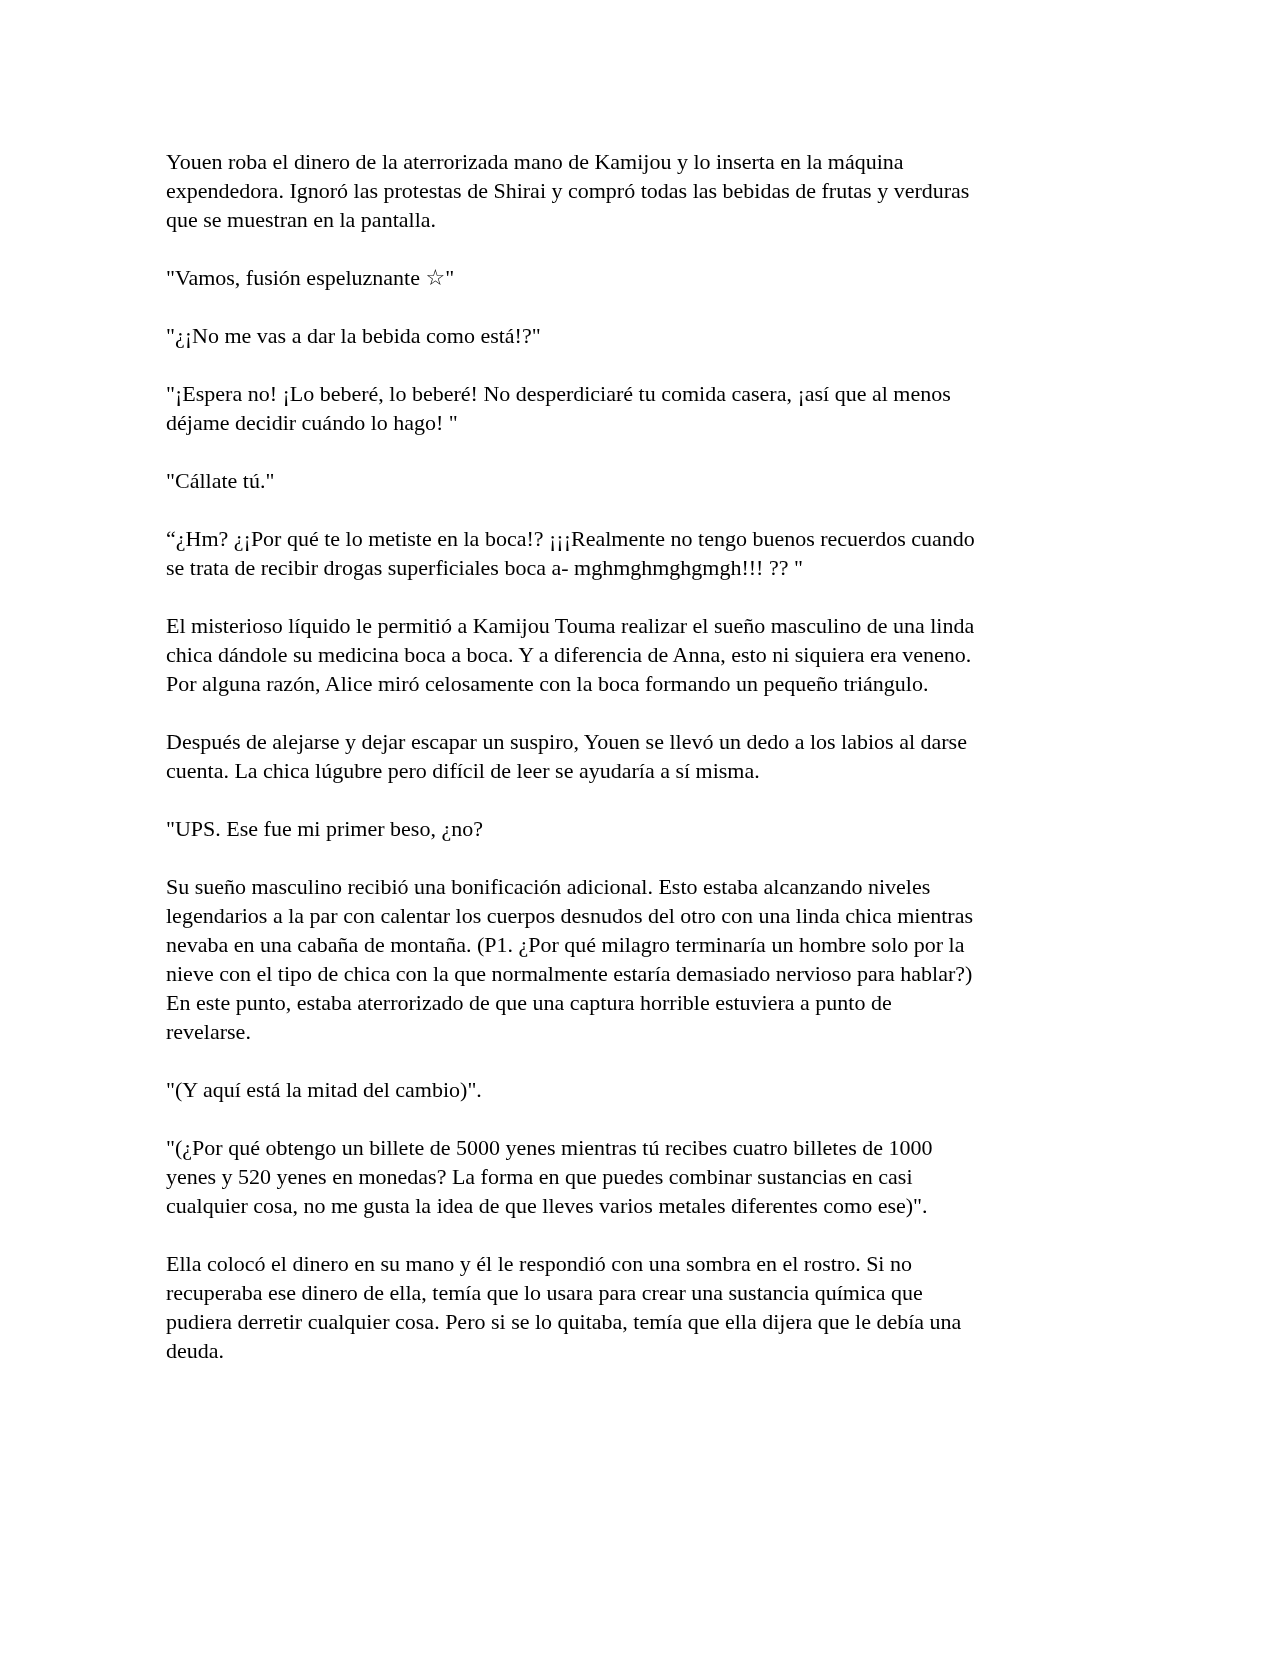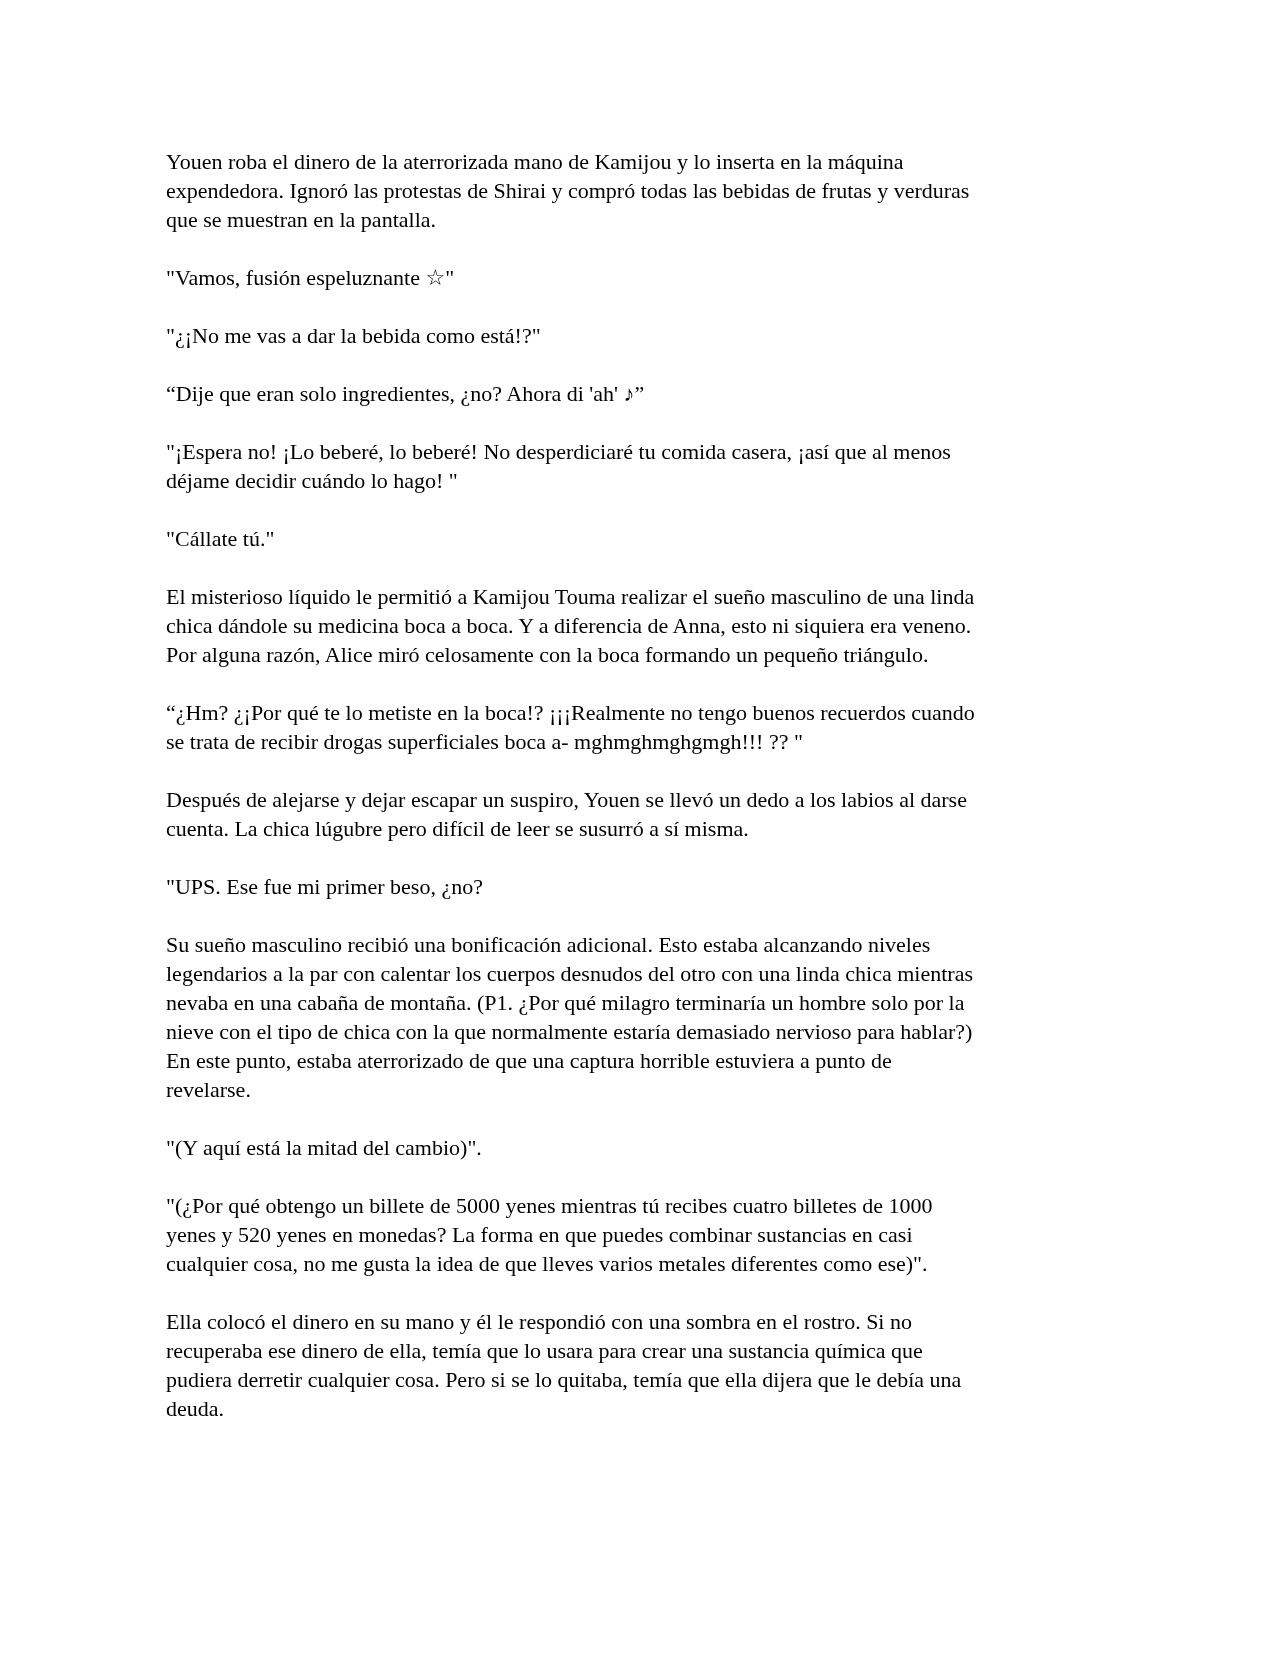--- a/index.html
+++ b/index.html
@@ -31,31 +31,30 @@
 </head>
 <body>
 
 <div class="page">
   <div class="doc-body">
     <p>Youen roba el dinero de la aterrorizada mano de Kamijou y lo inserta en la máquina
 expendedora. Ignoró las protestas de Shirai y compró todas las bebidas de frutas y verduras
 que se muestran en la pantalla.</p>
     <p>"Vamos, fusión espeluznante ☆"</p>
     <p>"¿¡No me vas a dar la bebida como está!?"</p>
-    <p>“Dije que eran solo ingredientes, ¿no? Ahora di 'ah' ♪”</p>
     <p>"¡Espera no! ¡Lo beberé, lo beberé! No desperdiciaré tu comida casera, ¡así que al menos
 déjame decidir cuándo lo hago! "</p>
     <p>"Cállate tú."</p>
+    <p>“¿Hm? ¿¡Por qué te lo metiste en la boca!? ¡¡¡Realmente no tengo buenos recuerdos cuando
+se trata de recibir drogas superficiales boca a- mghmghmghgmgh!!! ?? "</p>
     <p>El misterioso líquido le permitió a Kamijou Touma realizar el sueño masculino de una linda
 chica dándole su medicina boca a boca. Y a diferencia de Anna, esto ni siquiera era veneno.
 Por alguna razón, Alice miró celosamente con la boca formando un pequeño triángulo.</p>
-    <p>“¿Hm? ¿¡Por qué te lo metiste en la boca!? ¡¡¡Realmente no tengo buenos recuerdos cuando
-se trata de recibir drogas superficiales boca a- mghmghmghgmgh!!! ?? "</p>
     <p>Después de alejarse y dejar escapar un suspiro, Youen se llevó un dedo a los labios al darse
-cuenta. La chica lúgubre pero difícil de leer se susurró a sí misma.</p>
+cuenta. La chica lúgubre pero difícil de leer se ayudaría a sí misma.</p>
     <p>"UPS. Ese fue mi primer beso, ¿no?</p>
     <p>Su sueño masculino recibió una bonificación adicional. Esto estaba alcanzando niveles
 legendarios a la par con calentar los cuerpos desnudos del otro con una linda chica mientras
 nevaba en una cabaña de montaña. (P1. ¿Por qué milagro terminaría un hombre solo por la
 nieve con el tipo de chica con la que normalmente estaría demasiado nervioso para hablar?)
 En este punto, estaba aterrorizado de que una captura horrible estuviera a punto de
 revelarse.</p>
     <p>"(Y aquí está la mitad del cambio)".</p>
     <p>"(¿Por qué obtengo un billete de 5000 yenes mientras tú recibes cuatro billetes de 1000
 yenes y 520 yenes en monedas? La forma en que puedes combinar sustancias en casi

